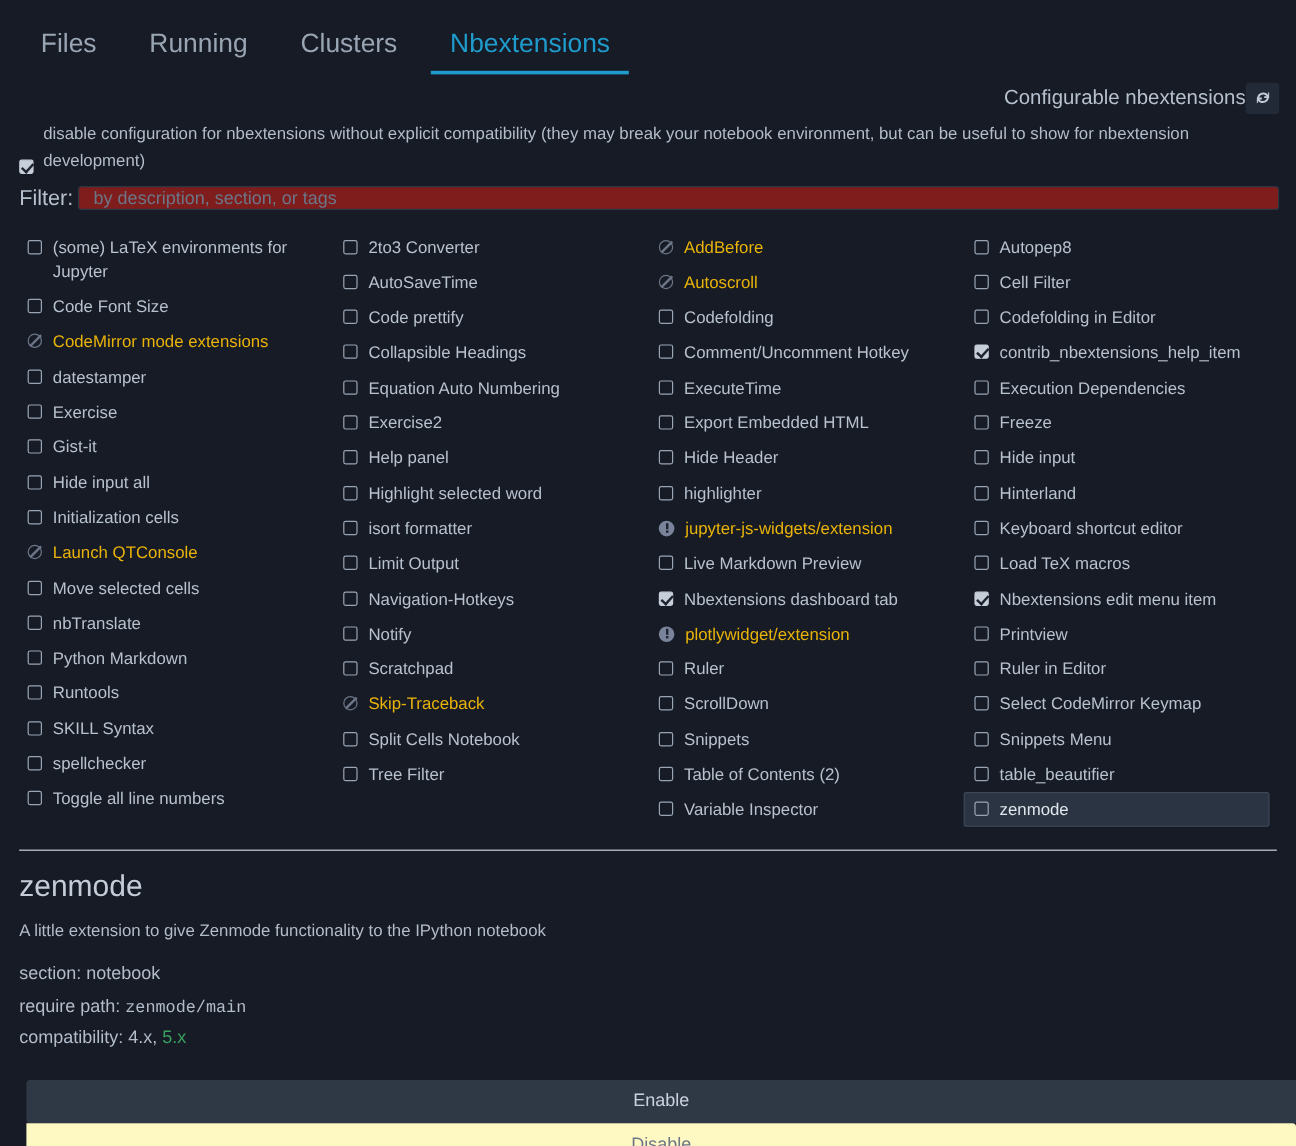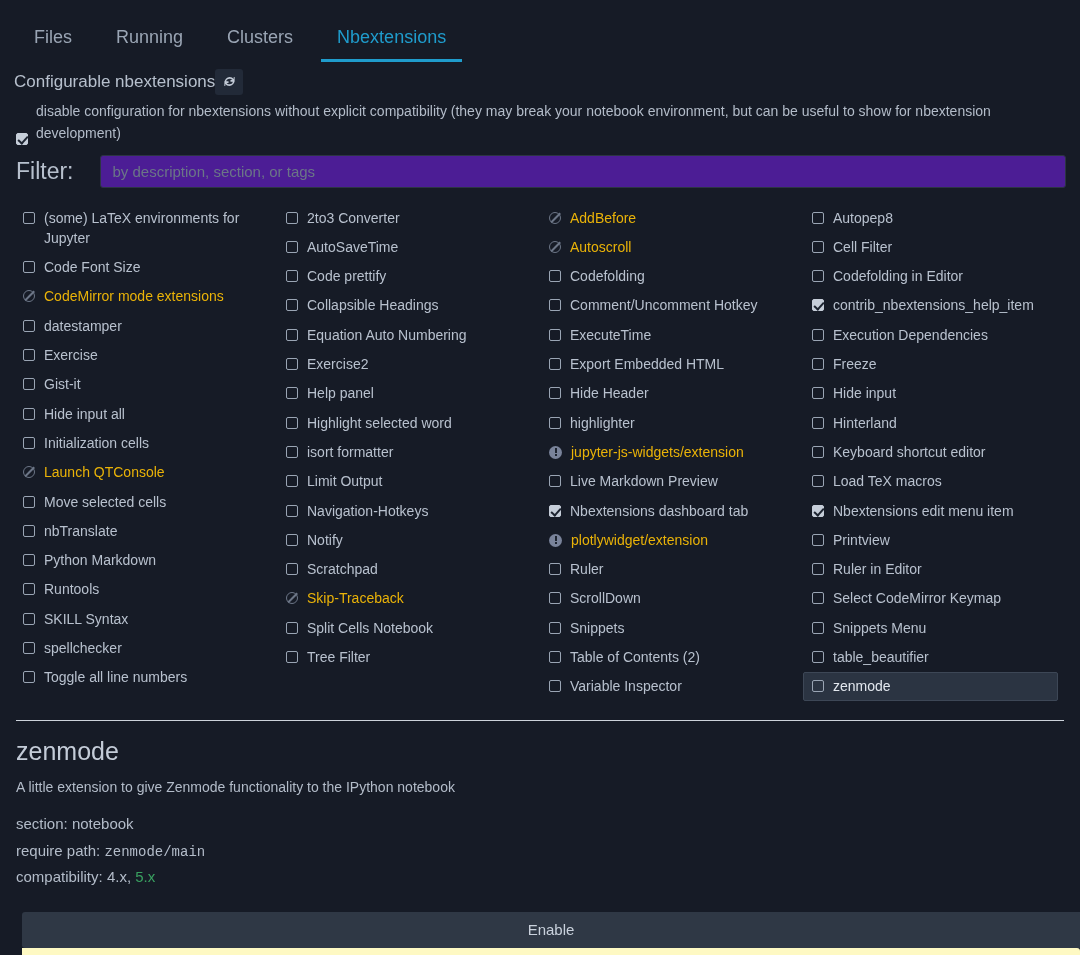--- a/index.html
+++ b/index.html
@@ -25,39 +25,39 @@
 
   
   #tabbar {
     display: flex;
     align-items: flex-end;
     height: 62px;
     padding-left: 18px;
     border-bottom: 0;
   }
   .tab {
-    font-size: 18px;
+    font-size: 22px;
     color: #9aa5b4;
     padding: 8px 16px 11px 16px;
     margin-right: 12px;
     cursor: pointer;
     border-bottom: 3px solid transparent;
     line-height: 1.1;
     white-space: nowrap;
   }
   .tab.active {
     color: #1f9ccc;
     border-bottom-color: #1f9ccc;
   }
 
   
   #header-row {
     display: flex;
     align-items: center;
-    justify-content: flex-start;
+    justify-content: flex-end;
     padding: 6px 14px 2px 14px;
   }
   #panel-title {
     font-size: 17px;
     color: #b7c0cd;
     font-weight: normal;
     margin: 0;
     line-height: 1.6;
   }
   .refresh-btn {
@@ -146,29 +146,29 @@
     background: #1d2430;
   }
 
   
   #filter-row {
     display: flex;
     align-items: center;
     padding: 10px 14px 0 16px;
   }
   #filter-label {
-    font-size: 23px;
+    font-size: 18px;
     color: #b7c0cd;
-    margin-right: 26px;
+    margin-right: 4px;
     white-space: nowrap;
   }
   #filter-input {
     flex: 1;
-    height: 33px;
-    background: #4c1d95;
+    height: 20px;
+    background: #7f1d1d;
     border: 1px solid #2c3543;
     border-radius: 3px;
     color: #c7cfda;
     font-size: 15px;
     font-family: "Liberation Sans", sans-serif;
     padding: 0 12px;
     outline: none;
   }
   #filter-input::placeholder { color: #6b7687; }
 

